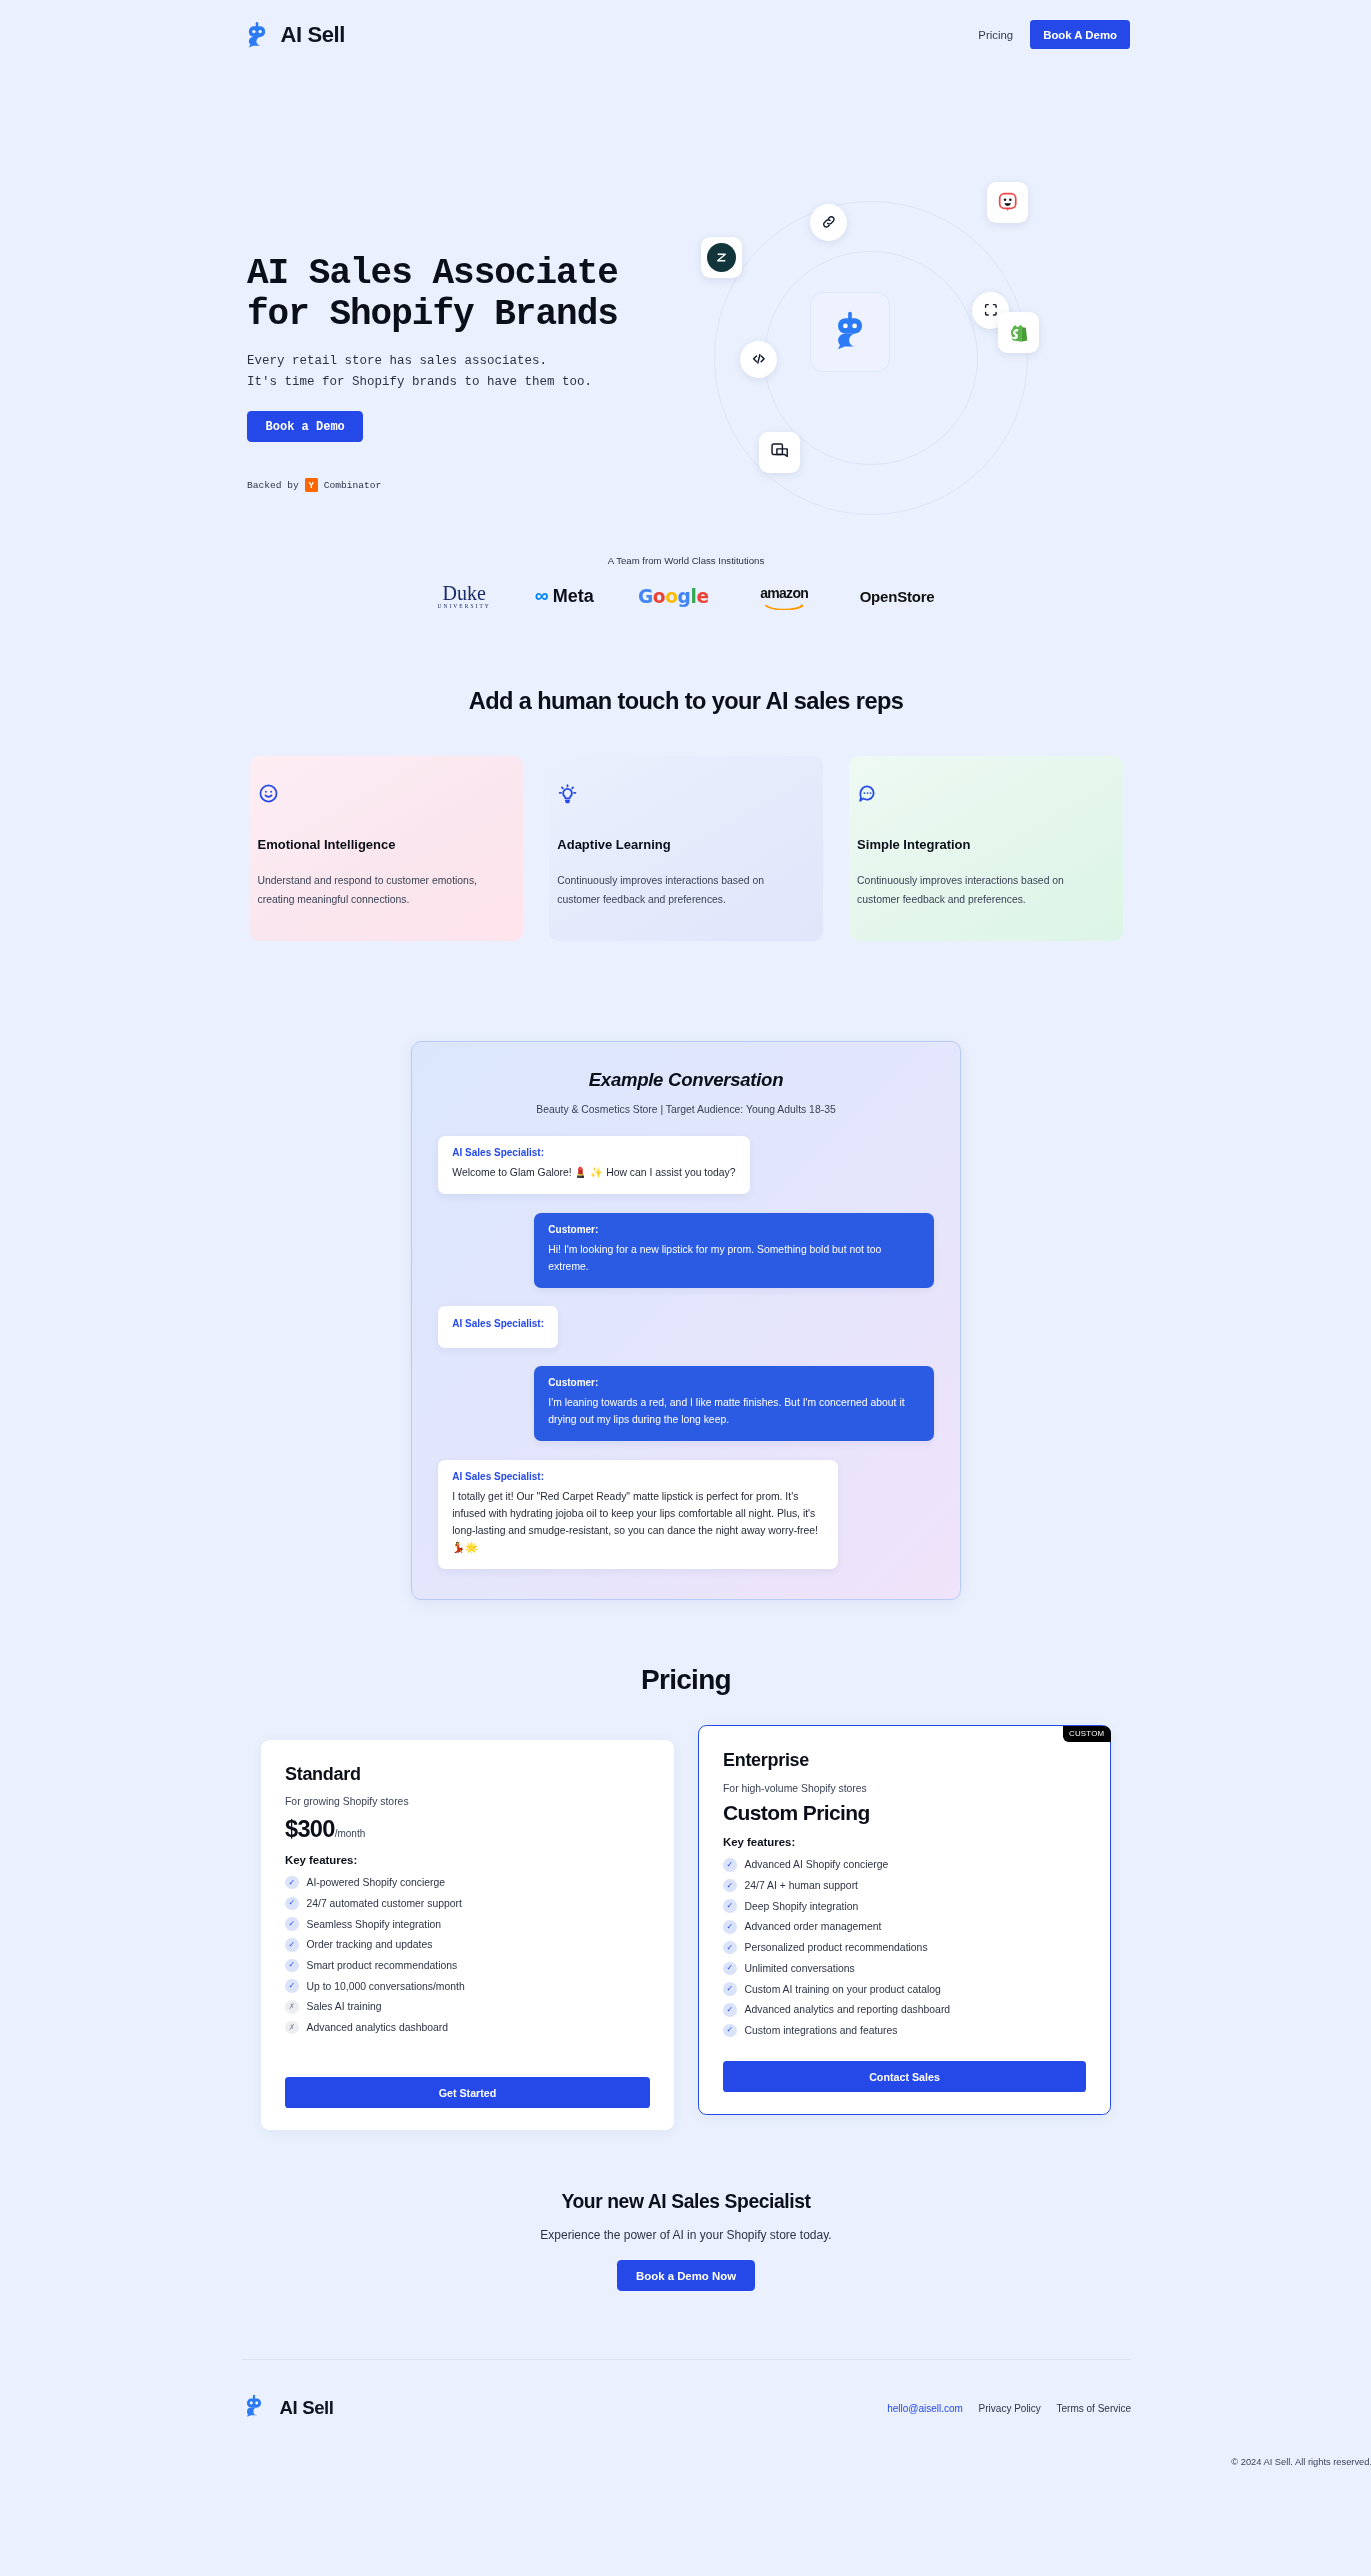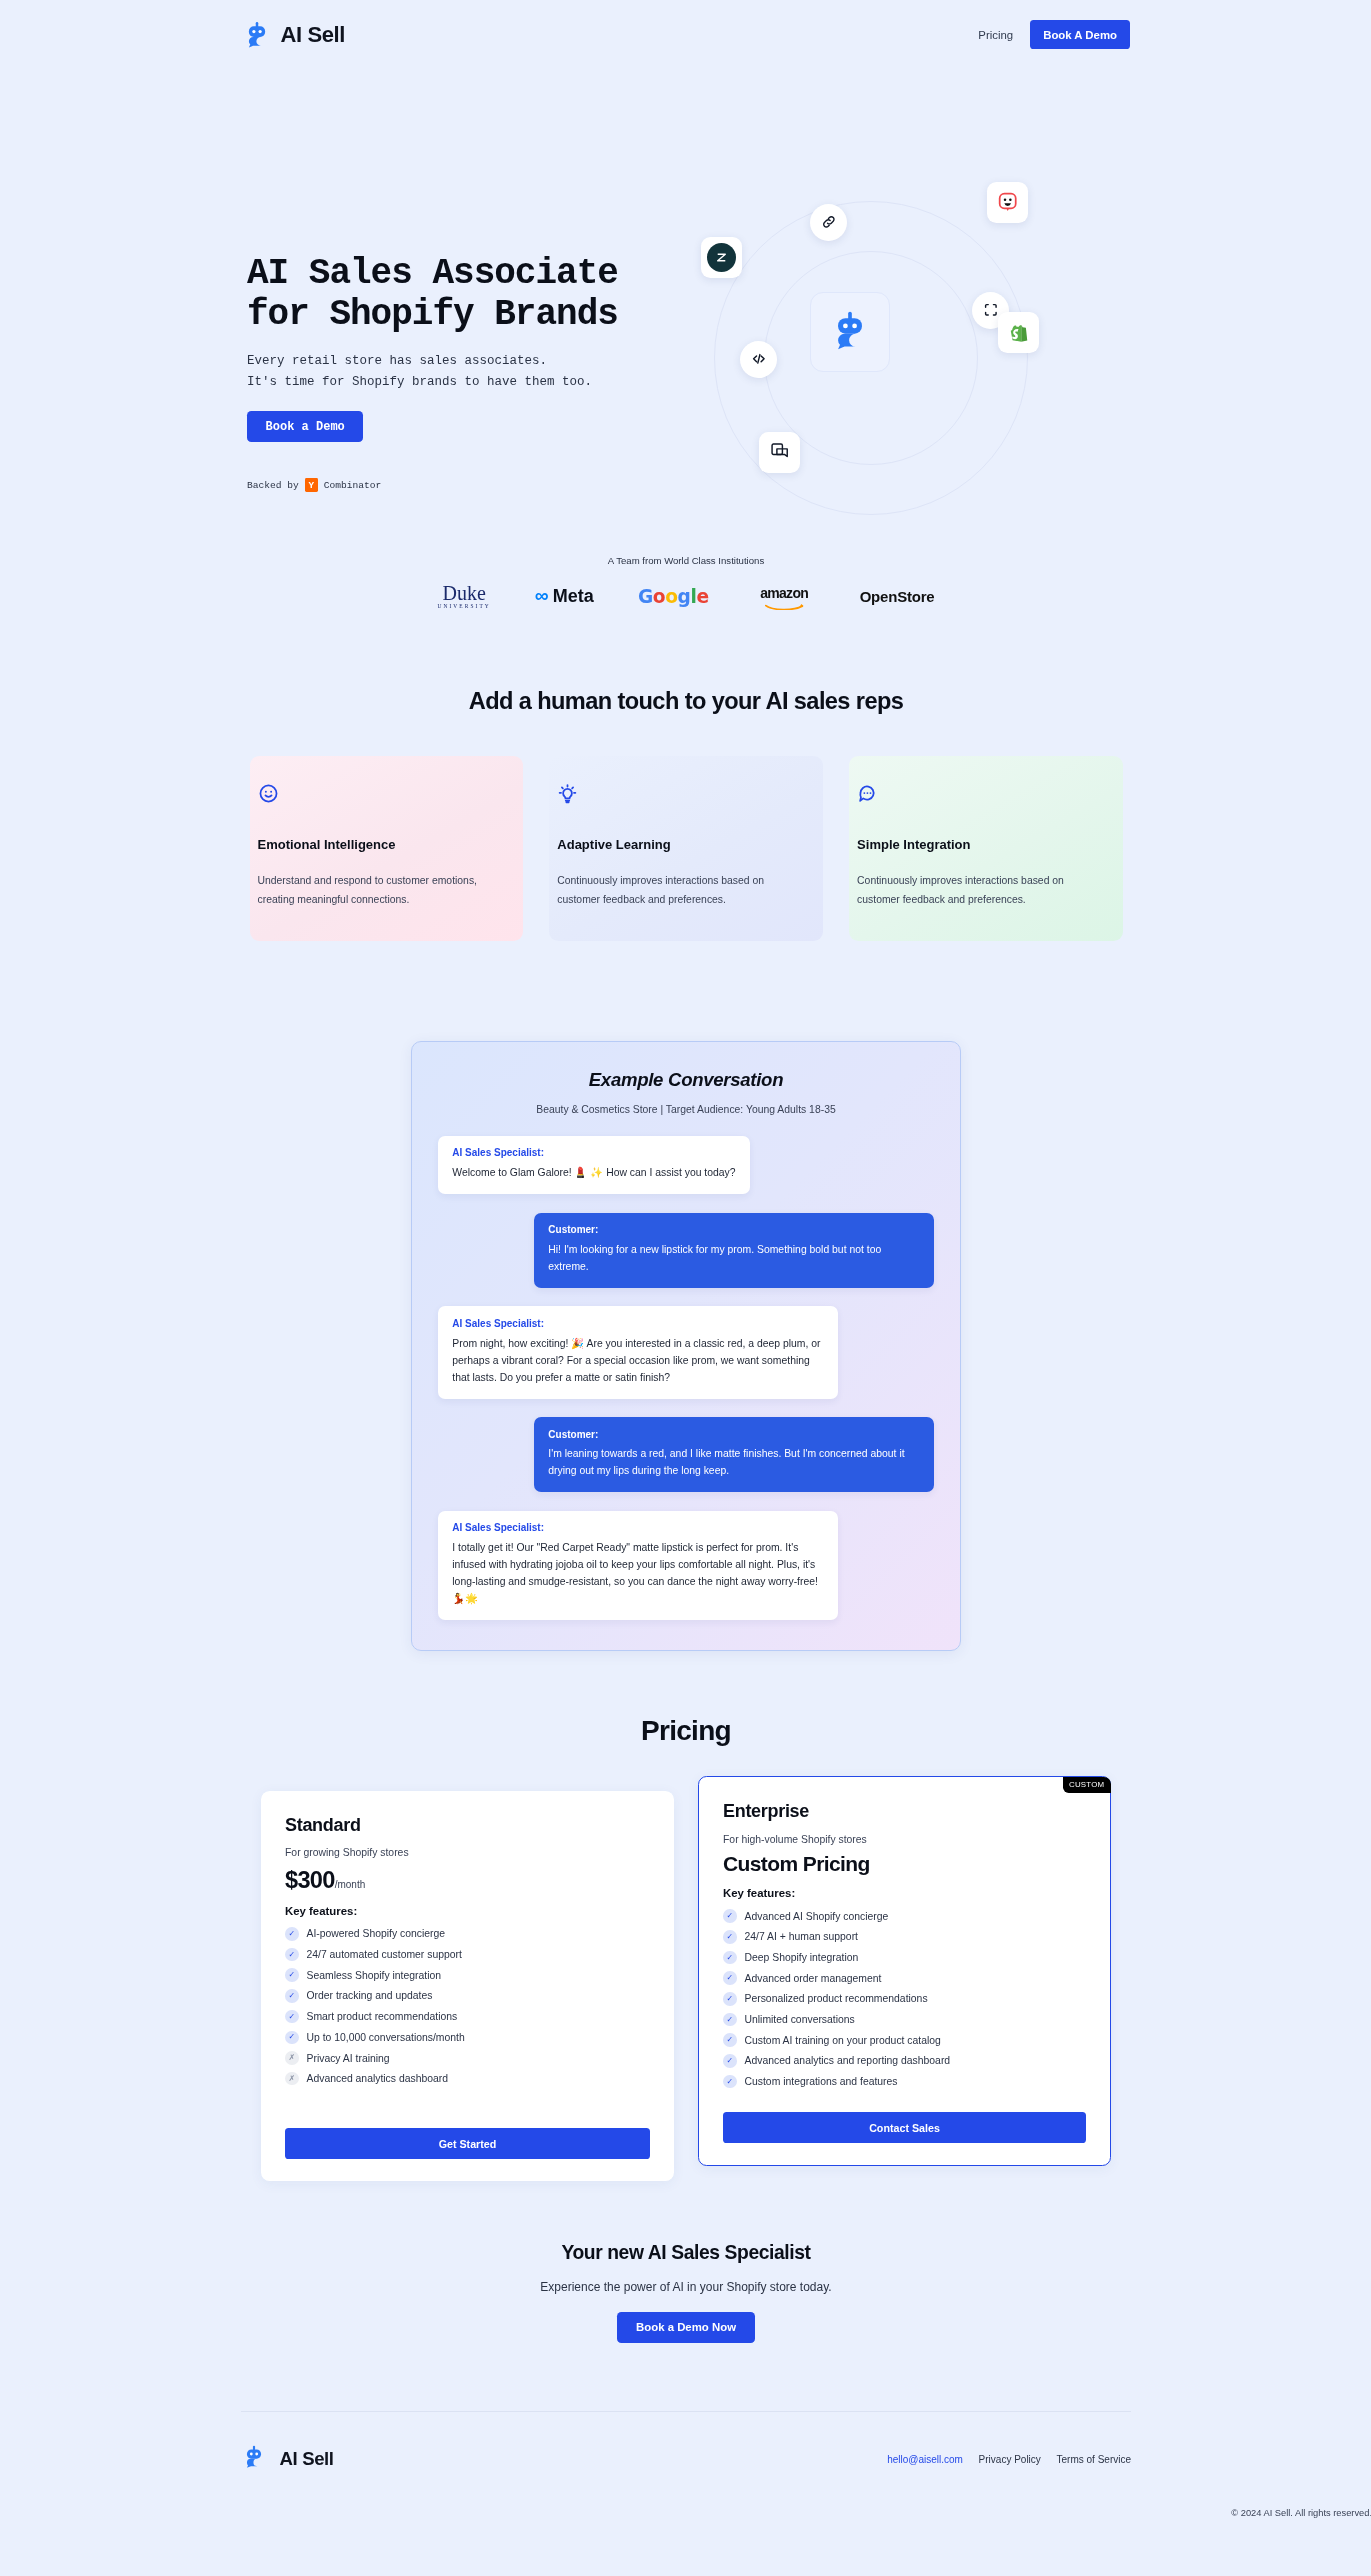--- a/index.html
+++ b/index.html
@@ -418,21 +418,20 @@
         <div class="row right">
           <div class="bubble cust">
             <div class="who cust">Customer:</div>
             <div class="btext w">Hi! I'm looking for a new lipstick for my prom. Something bold but not too extreme.</div>
           </div>
         </div>
 
         <div class="row">
           <div class="bubble ai">
             <div class="who ai">AI Sales Specialist:</div>
-            <div class="btext">Prom night, how exciting! 🎉 Are you interested in a classic red, a deep plum, or perhaps a vibrant coral? For a special occasion like prom, we want something that lasts. Do you prefer a matte or satin finish?</div>
           </div>
         </div>
 
         <div class="row right">
           <div class="bubble cust">
             <div class="who cust">Customer:</div>
             <div class="btext w">I'm leaning towards a red, and I like matte finishes. But I'm concerned about it drying out my lips during the long keep.</div>
           </div>
         </div>
 
@@ -478,21 +477,21 @@
           <li class="feat">
               <span class="mark yes">✓</span>
               <span>Smart product recommendations</span>
             </li>
           <li class="feat">
               <span class="mark yes">✓</span>
               <span>Up to 10,000 conversations/month</span>
             </li>
           <li class="feat">
               <span class="mark no">✗</span>
-              <span>Privacy AI training</span>
+              <span>Sales AI training</span>
             </li>
           <li class="feat">
               <span class="mark no">✗</span>
               <span>Advanced analytics dashboard</span>
             </li>
         </ul>
         <button class="btn plan-btn">Get Started</button>
       </div>
 
       <div class="plan enterprise">

